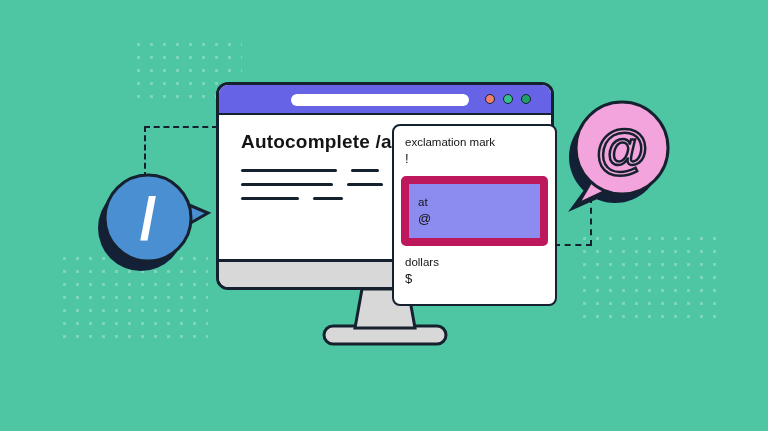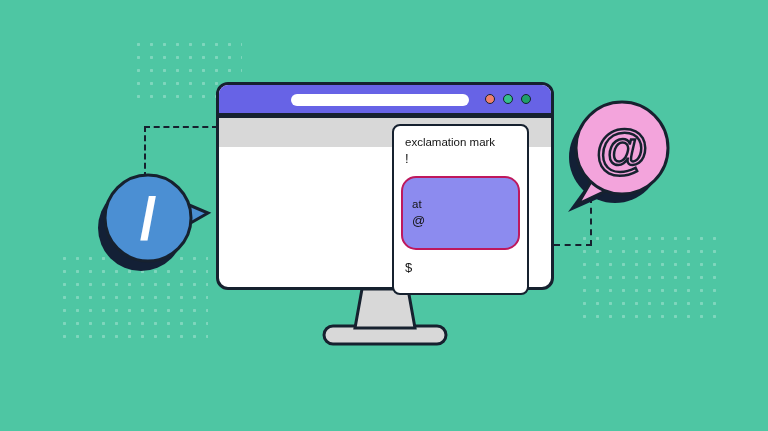--- a/index.html
+++ b/index.html
@@ -96,34 +96,34 @@
     background: #D8D8D8;
     border-top: 3px solid #16212F;
   }
 
   .stand { position: absolute; left: 314px; top: 288px; }
 
   
   .dropdown {
     position: absolute;
     left: 392px; top: 124px;
-    width: 137px;
+    width: 165px;
     background: #ffffff;
     border: 2.5px solid #16212F;
     border-radius: 8px;
     padding: 10px 11px 8px;
   }
   .dd-item { margin-bottom: 10px; cursor: pointer; }
   .dd-label { font-size: 11.5px; color: #141414; }
   .dd-symbol { font-size: 13px; color: #141414; margin-top: 3px; }
   .dd-item.highlight {
     background: #8C8BEF;
-    border: 2px solid #be185d;
-    border-radius: 15px;
-    padding: 20px 9px;
+    border: 8px solid #be185d;
+    border-radius: 5px;
+    padding: 12px 9px;
     margin-left: -4px;
     margin-right: -4px;
   }
 
   
   .bubble { position: absolute; }
   #bubble-left  { left: 94px;  top: 158px; }
   #bubble-right { left: 560px; top: 90px; }
 </style>
 </head>
@@ -147,33 +147,51 @@
 
   <div class="monitor">
     <div class="titlebar">
       <div class="url-pill"></div>
       <div class="win-dots">
         <span class="win-dot red"></span>
         <span class="win-dot green1"></span>
         <span class="win-dot green2"></span>
       </div>
     </div>
+    <div class="page-content">
+      <div class="heading">Autocomplete /a</div>
+      <div class="textlines">
+        <div class="line-row">
+          <span class="seg s1a"></span>
+          <span class="seg s1b"></span>
+        </div>
+        <div class="line-row">
+          <span class="seg s2a"></span>
+          <span class="seg s2b"></span>
+        </div>
+        <div class="line-row">
+          <span class="seg s3a"></span>
+          <span class="seg s3b"></span>
+        </div>
+      </div>
+    </div>
     <div class="chin"></div>
   </div>
 
   <div class="dropdown">
     <div class="dd-item">
       <div class="dd-label">exclamation mark</div>
       <div class="dd-symbol">!</div>
     </div>
     <div class="dd-item highlight">
       <div class="dd-label">at</div>
       <div class="dd-symbol">@</div>
     </div>
     <div class="dd-item">
+      <div class="dd-label">dollars</div>
       <div class="dd-symbol">$</div>
     </div>
   </div>
 
   <svg class="bubble" id="bubble-left" width="120" height="124" viewBox="0 0 120 124">
     <circle cx="47" cy="70" r="43" fill="#132036"></circle>
     <path d="M 88 44 L 114 55 L 86 71 Z" fill="#4B8FD3" stroke="#16212F" stroke-width="3"></path>
     <circle cx="54" cy="60" r="43" fill="#4B8FD3" stroke="#16212F" stroke-width="3"></circle>
     <text x="54" y="81" text-anchor="middle" font-family="Liberation Sans, sans-serif" font-size="60" font-weight="bold" fill="#ffffff">/</text>
   </svg>

